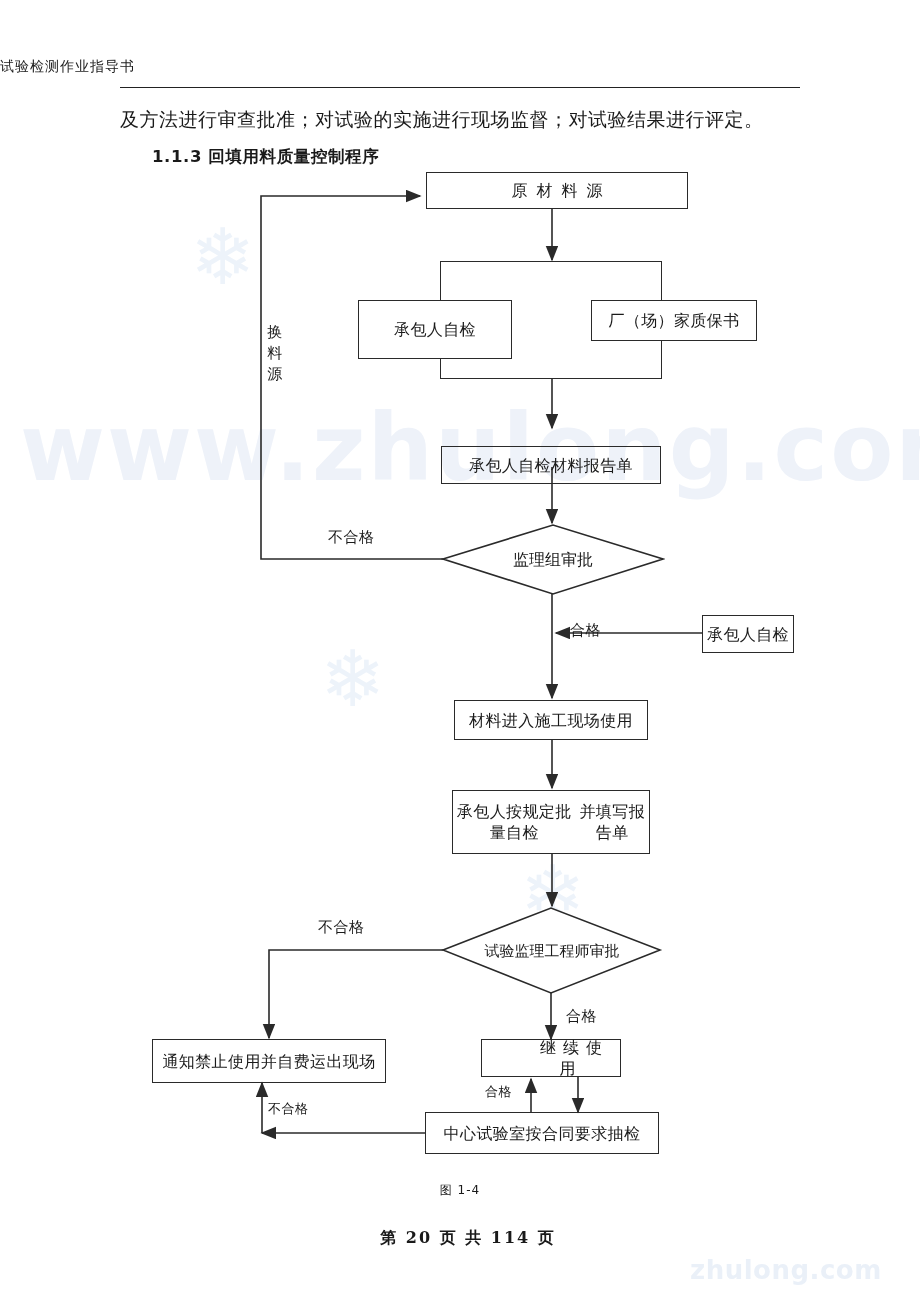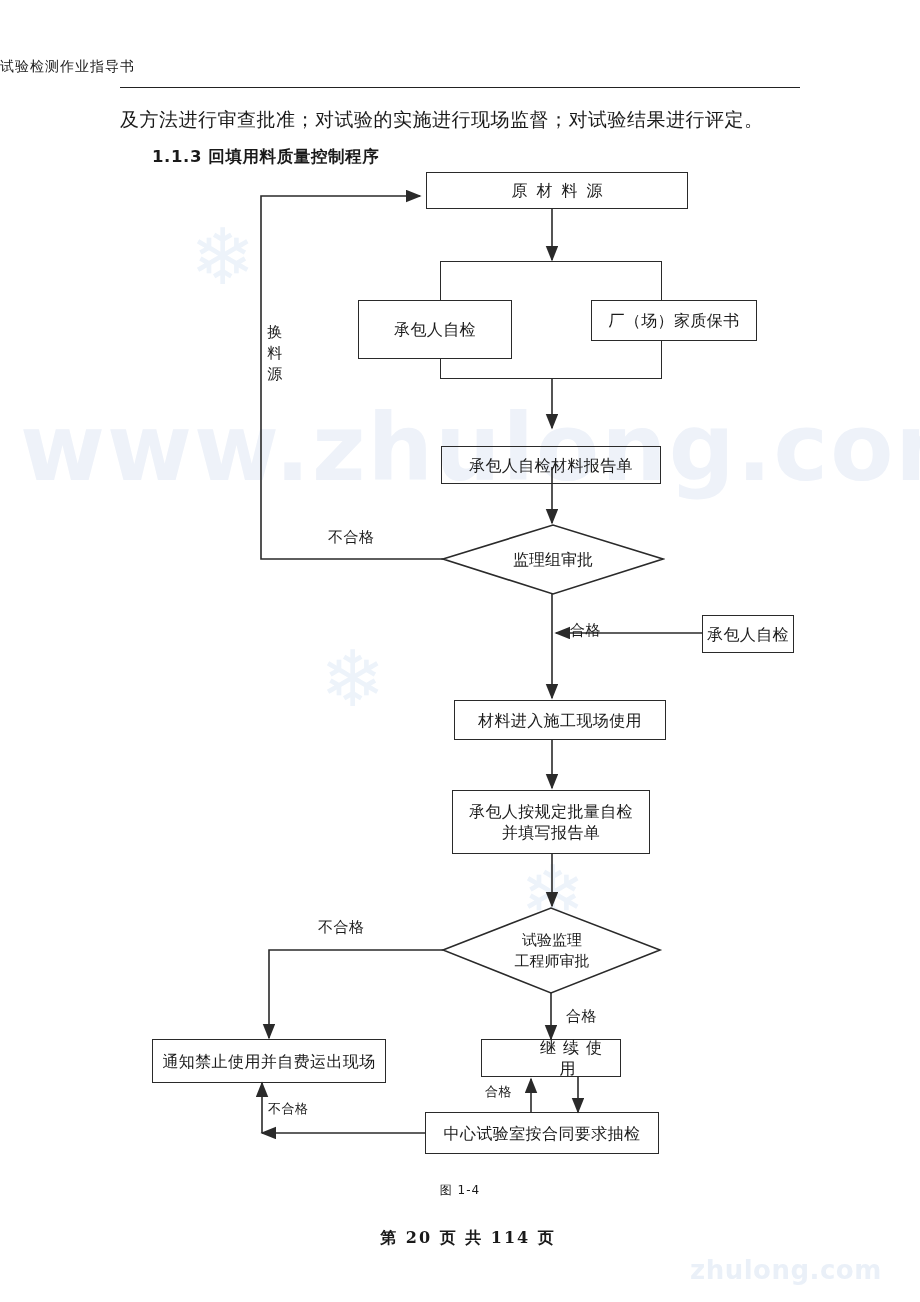--- a/index.html
+++ b/index.html
@@ -163,31 +163,31 @@
 
     <div class="nodebox" style="left:441px;top:430px;width:220px;height:38px;margin-top:16px;">承包人自检材料报告单</div>
 
     <svg style="position:absolute;left:441px;top:523px;" width="224" height="74">
       <polygon points="2,36 112,2 222,36 112,71" fill="#fff" stroke="#2a2a2a" stroke-width="1.6"></polygon>
     </svg>
     <div class="plain" style="left:441px;top:523px;width:224px;height:74px;font-size:16px;">监理组审批</div>
 
     <div class="nodebox" style="left:702px;top:615px;width:92px;height:38px;">承包人自检</div>
 
-    <div class="nodebox" style="left:454px;top:700px;width:212px;height:40px;">材料进入施工现场使用</div>
-
-    <div class="nodebox" style="left:452px;top:790px;width:198px;height:64px;flex-direction:column;">
+    <div class="nodebox" style="left:454px;top:700px;width:194px;height:40px;">材料进入施工现场使用</div>
+
+    <div class="nodebox" style="left:452px;top:790px;width:198px;height:64px;">
       <span>承包人按规定批量自检</span>
       <span>并填写报告单</span>
     </div>
 
     <svg style="position:absolute;left:441px;top:906px;" width="222" height="90">
       <polygon points="2,44 110,2 219,44 110,87" fill="#fff" stroke="#2a2a2a" stroke-width="1.6"></polygon>
     </svg>
-    <div class="plain" style="left:441px;top:906px;width:222px;height:90px;flex-direction:column;font-size:15px;line-height:21px;">
+    <div class="plain" style="left:441px;top:906px;width:222px;height:90px;flex-direction:row;font-size:15px;line-height:21px;">
       <span>试验监理</span>
       <span>工程师审批</span>
     </div>
 
     <div class="nodebox" style="left:152px;top:1039px;width:234px;height:44px;">通知禁止使用并自费运出现场</div>
 
     <div class="nodebox spaced" style="left:481px;top:1039px;width:140px;height:38px;">继续使用</div>
 
     <div class="nodebox" style="left:425px;top:1112px;width:234px;height:42px;">中心试验室按合同要求抽检</div>
 

